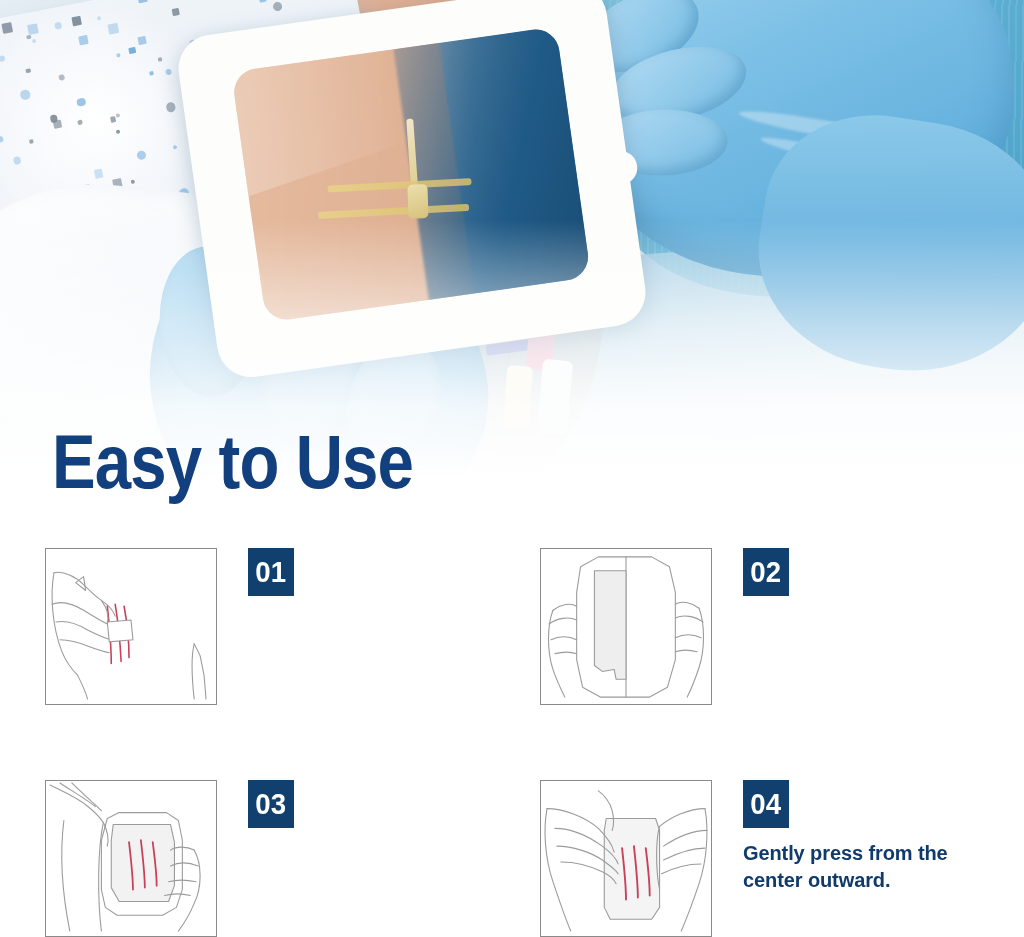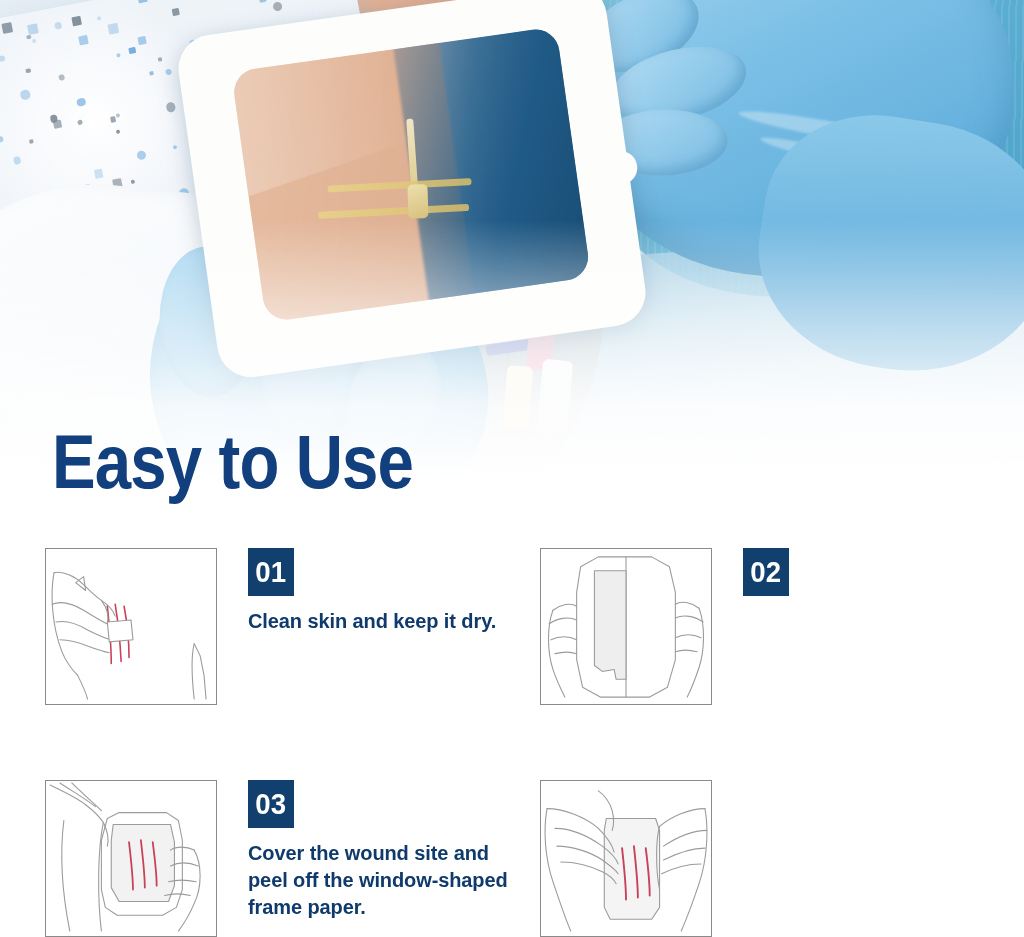--- a/index.html
+++ b/index.html
@@ -449,21 +449,20 @@
           <path d="M79 58 C82 74 84 92 84 110"></path>
         </g>
         <path d="M62 74 L86 72 L88 92 L64 94 Z" fill="#ffffff" stroke="#9b9b9b" stroke-width="1.1"></path>
         <path d="M56 52 C62 60 64 68 62 76" fill="none" stroke="#9b9b9b" stroke-width="1.1"></path>
       </svg>
     </div>
     <div class="step-body">
       <div class="badge">
         <span>01</span>
       </div>
-      <div class="step-text">Clean skin and keep it dry.</div>
     </div>
   </div>
 
   <div class="step s2">
     <div class="illus">
       <svg viewBox="0 0 172 157">
         <g fill="none" stroke="#9b9b9b" stroke-width="1.1" stroke-linecap="round" stroke-linejoin="round">
           <path d="M40 18 L58 8 L112 8 L130 18 L136 44 L136 112 L128 140 L110 150 L60 150 L42 140 L36 112 L36 44 Z"></path>
           <path d="M86 8 L86 150"></path>
           <path d="M54 22 L86 22 L86 132 L76 132 L74 122 L62 124 L54 118 Z" fill="#eeeeee"></path>
@@ -510,23 +509,20 @@
           <path d="M84 62 C86 80 88 96 88 110"></path>
           <path d="M96 60 C98 78 100 94 100 108"></path>
           <path d="M108 62 C110 78 112 92 112 106"></path>
         </g>
       </svg>
     </div>
     <div class="step-body">
       <div class="badge">
         <span>03</span>
       </div>
-      <div class="step-text">Cover the wound site and
-peel off the window-shaped
-frame paper.</div>
     </div>
   </div>
 
   <div class="step s4">
     <div class="illus">
       <svg viewBox="0 0 172 157">
         <g fill="none" stroke="#9b9b9b" stroke-width="1.1" stroke-linecap="round" stroke-linejoin="round">
           <path d="M66 38 L116 38 L120 50 L120 128 L112 140 L70 140 L64 128 L64 50 Z" fill="#f4f4f4"></path>
           <path d="M6 28 C22 28 44 36 58 48 C66 56 72 64 74 72"></path>
           <path d="M14 48 C30 48 48 56 62 66 C70 72 76 78 78 84"></path>
@@ -541,15 +537,22 @@
           <path d="M166 28 C170 50 168 80 160 104 C154 122 148 138 142 152"></path>
           <path d="M120 46 C116 60 116 90 120 110"></path>
         </g>
         <g stroke="#c8415a" stroke-width="1.9" stroke-linecap="round" fill="none">
           <path d="M82 68 C84 86 86 104 86 120"></path>
           <path d="M94 66 C96 84 98 102 98 118"></path>
           <path d="M106 68 C108 84 110 100 110 116"></path>
         </g>
       </svg>
     </div>
+    <div class="step-body">
+      <div class="badge">
+        <span>04</span>
+      </div>
+      <div class="step-text">Gently press from the
+center outward.</div>
+    </div>
   </div>
 
 </div>
 
 </body></html>

